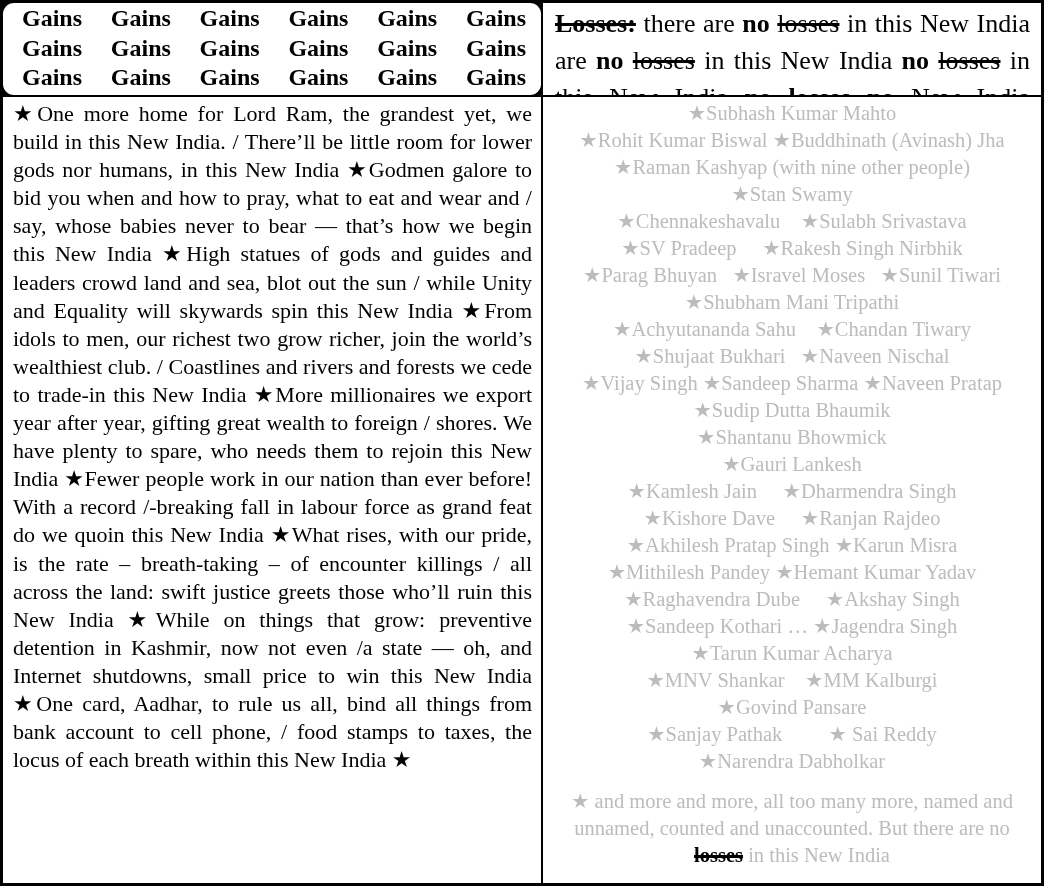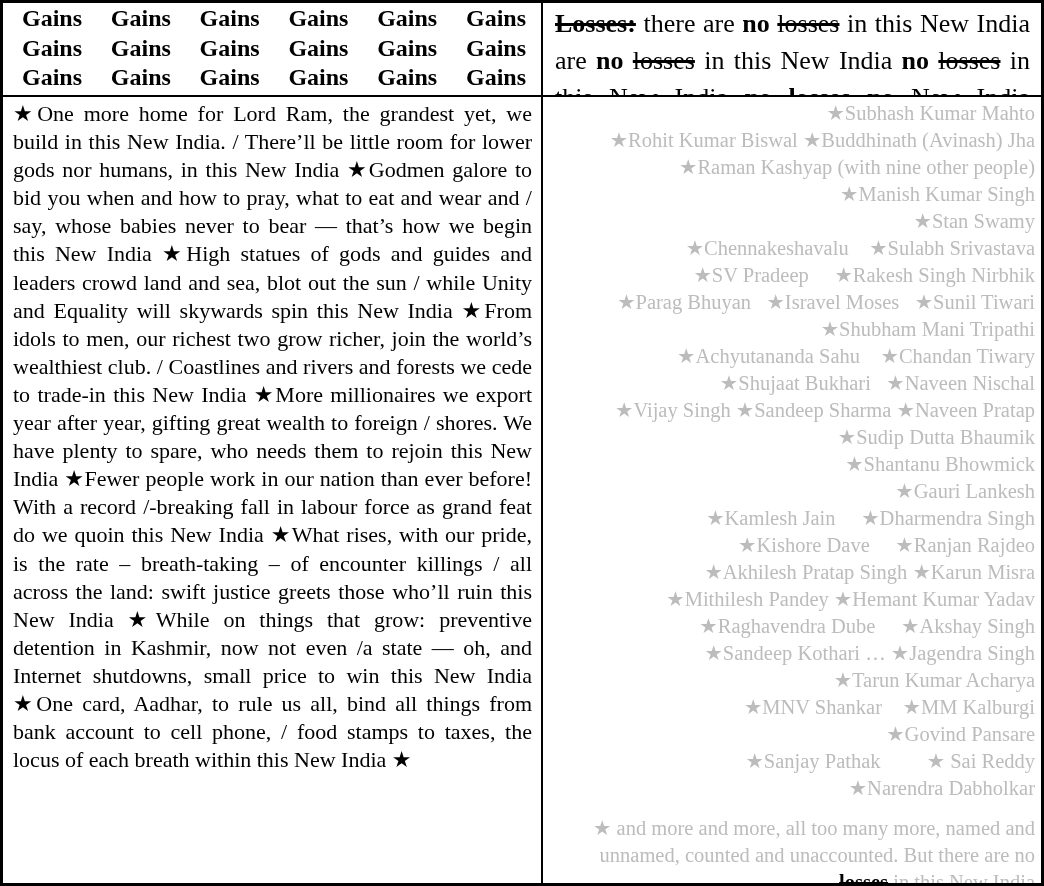--- a/index.html
+++ b/index.html
@@ -13,41 +13,41 @@
     display:grid;width:100%;height:100%;
     grid-template-columns:538px 1fr;
     grid-template-rows:92px 1fr;
     gap:2px;background:#000;
   }
   .cell{background:#fff;overflow:hidden;box-sizing:border-box;}
 
   
   .gains{
     padding:1px 15px 0 19px;
-    font-weight:bold;font-size:24px;line-height:29.5px;
+    font-weight:bold;font-size:24px;line-height:29.5px;border-radius:11px;
   }
   .gains .t-line{text-align:justify;text-align-last:justify;}
   .losses{
     padding:2px 11px 12px 12px;
     font-size:26px;line-height:37px;
     text-align:justify;text-align-last:justify;
   }
 
   
   .poem{
     padding:3px 9px 0 10px;
     font-size:22px;line-height:28.1px;
     text-align:justify;
   }
 
   
   .names{
     padding:3px 6px 0 6px;
     font-size:20.5px;line-height:27px;
-    text-align:right;
+    text-align:center;
   }
   .names .t-line{white-space:pre-wrap;}
   .closing{margin-top:13px;}
 
   .b{font-weight:bold;}
   .s{text-decoration:line-through;text-decoration-thickness:2.5px;}
   .dark{color:#000;}
 </style>
 </head>
 <body>
@@ -63,21 +63,20 @@
 
     <div class="cell losses"><span class="b s">Losses:</span><span> there are </span><span class="b">no</span><span> </span><span class="s">losses</span><span> in this New India are </span><span class="b">no</span><span> </span><span class="s">losses</span><span> in this New India </span><span class="b">no</span><span> </span><span class="s">losses</span><span> in this New India </span><span class="b">no</span><span> </span><span class="b s">losses</span><span> </span><span class="b">no</span><span> New India</span></div>
 
     <div class="cell poem"><span>★One more home for Lord Ram, the grandest yet, we build in this New India. / There’ll be little room for lower gods nor humans, in this New India ★Godmen galore to bid you when and how to pray, what to eat and wear and / say, whose babies never to bear — that’s how we begin this New India ★High statues of gods and guides and leaders crowd land and sea, blot out the sun / while Unity and Equality will skywards spin this New India ★From idols to men, our richest two grow richer, join the world’s wealthiest club. / Coastlines and rivers and forests we cede to trade-in this New India ★More millionaires we export year after year, gifting great wealth to foreign / shores. We have plenty to spare, who needs them to rejoin this New India ★Fewer people work in our nation than ever before! With a record /-breaking fall in labour force as grand feat do we quoin this New India ★What rises, with our pride, is the rate – breath-taking – of encounter killings / all across the land: swift justice greets those who’ll ruin this New India ★While on things that grow: preventive detention in Kashmir, now not even /a state — oh, and Internet shutdowns, small price to win this New India ★One card, Aadhar, to rule us all, bind all things from bank account to cell phone, / food stamps to taxes, the locus of each breath within this New India ★</span></div>
 
     <div class="cell names" style="color: rgb(189, 187, 187);">
       <div>
           <div class="t-line">★Subhash Kumar Mahto</div>
           <div class="t-line">★Rohit Kumar Biswal ★Buddhinath (Avinash) Jha</div>
           <div class="t-line">★Raman Kashyap (with nine other people)</div>
-          <div class="t-line">★Manish Kumar Singh</div>
           <div class="t-line">★Stan Swamy</div>
           <div class="t-line">★Chennakeshavalu    ★Sulabh Srivastava</div>
           <div class="t-line">★SV Pradeep     ★Rakesh Singh Nirbhik</div>
           <div class="t-line">★Parag Bhuyan   ★Isravel Moses   ★Sunil Tiwari</div>
           <div class="t-line">★Shubham Mani Tripathi</div>
           <div class="t-line">★Achyutananda Sahu    ★Chandan Tiwary</div>
           <div class="t-line">★Shujaat Bukhari   ★Naveen Nischal</div>
           <div class="t-line">★Vijay Singh ★Sandeep Sharma ★Naveen Pratap</div>
           <div class="t-line">★Sudip Dutta Bhaumik</div>
           <div class="t-line">★Shantanu Bhowmick</div>

